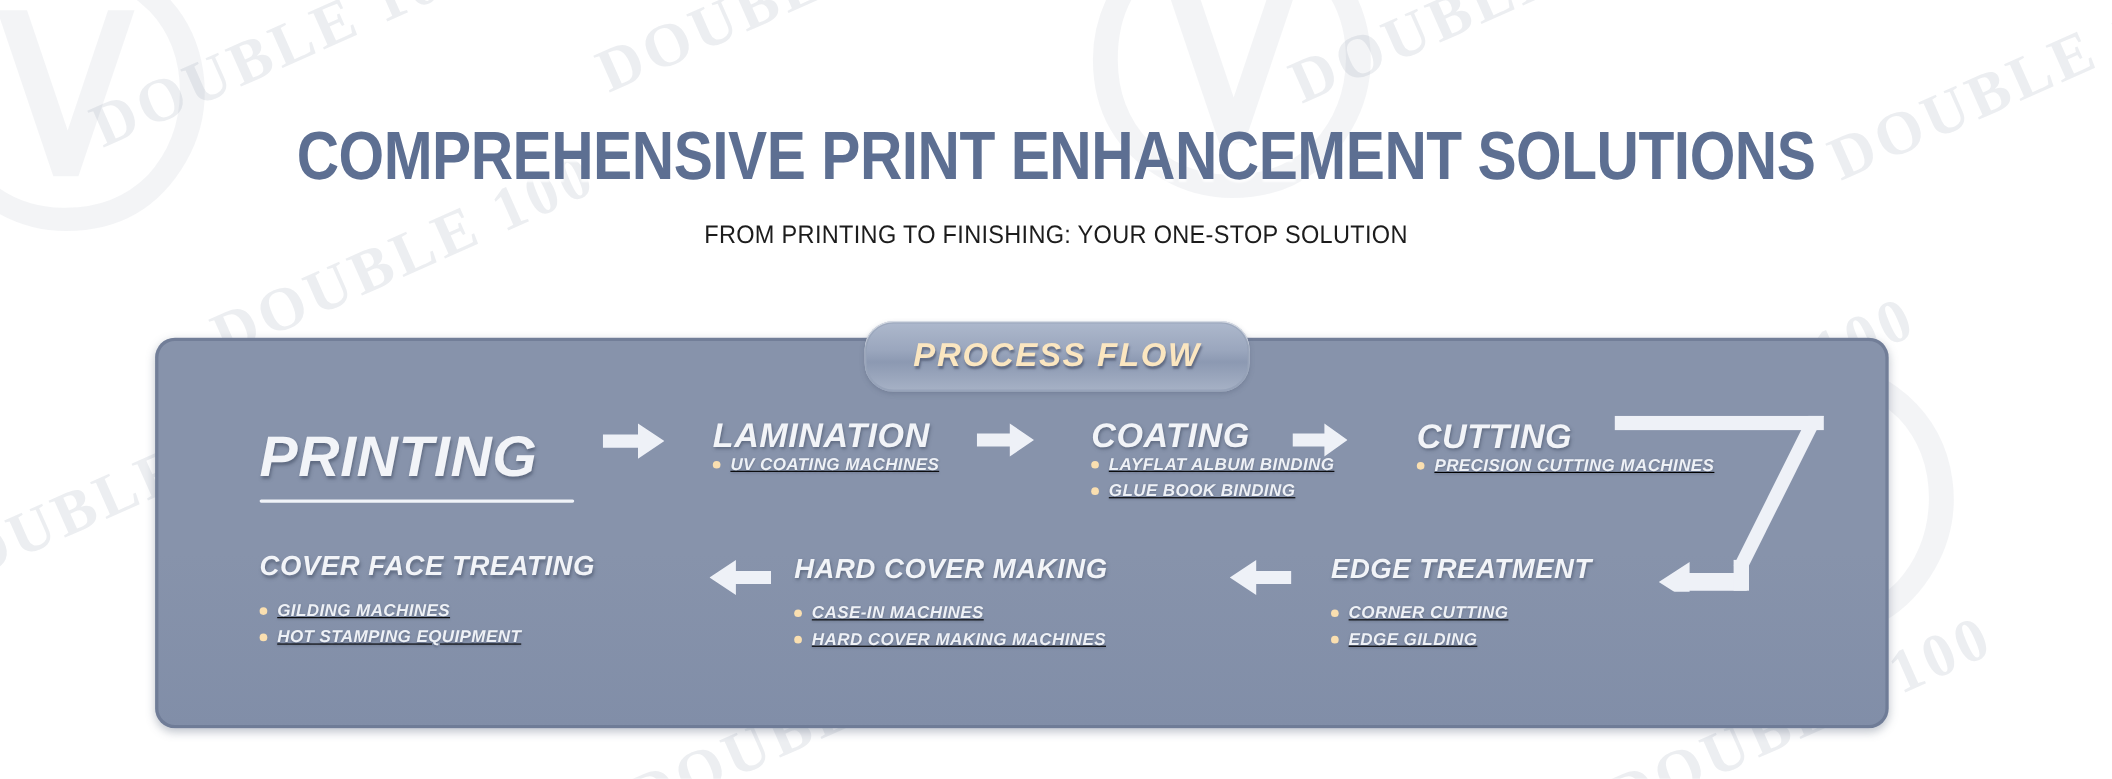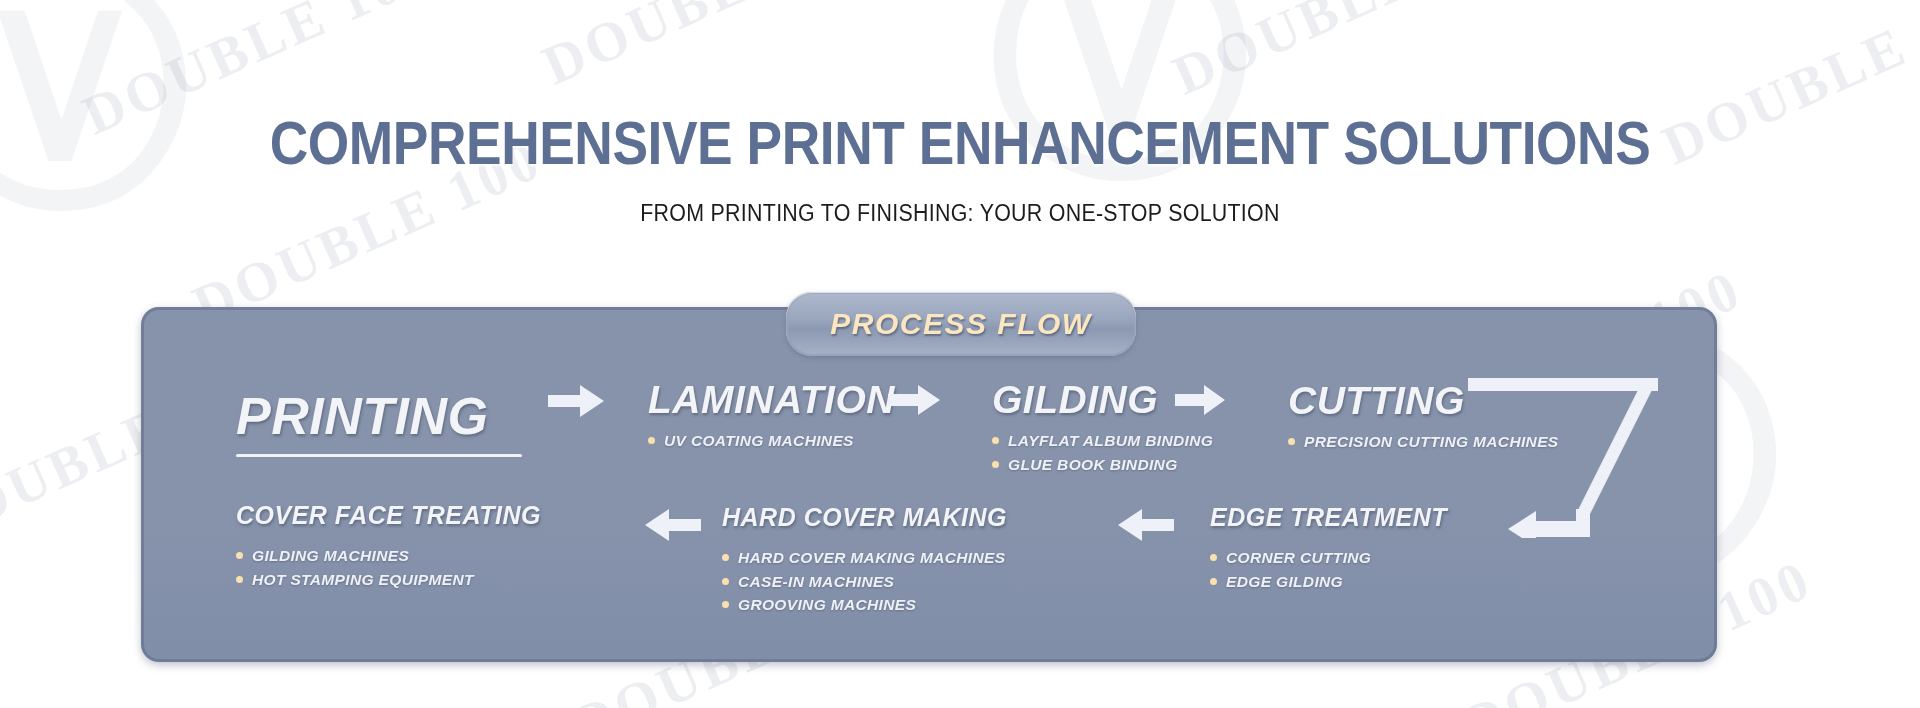--- a/index.html
+++ b/index.html
@@ -126,34 +126,35 @@
   .node-title {
     font-weight: 700;
     font-style: italic;
     color: #f2f4f8;
     letter-spacing: 0.5px;
     text-shadow: 1px 2px 3px rgba(62,72,94,0.55);
     white-space: nowrap;
     line-height: 1;
   }
   .node-title.lg { font-size: 52px; }
-  .node-title.md { font-size: 39px; }
+  .node-title.md { font-size: 31px; }
   .node-title.sm { font-size: 25px; }
 
   .title-rule {
     height: 3px;
     background: #f0f3f8;
     border-radius: 2px;
     margin-top: 12px;
   }
 
   .bullets {
     list-style: none;
-    margin: 10px 0 0 0;
+    margin: 0 0 0 0;
     padding: 0;
+    text-decoration: underline;
   }
   .bullets li {
     display: flex;
     align-items: center;
     font-size: 15.5px;
     font-weight: 700;
     font-style: italic;
     color: #eef1f6;
     letter-spacing: 0.35px;
     line-height: 1.52;
@@ -236,21 +237,21 @@
   </ul>
 </div>
 
 <div class="arrow" style="left:888px; top:384px;">
   <svg width="52" height="32" viewBox="0 0 52 32" aria-hidden="true">
     <path d="M0 10 L30 10 L30 1 L52 16 L30 31 L30 22 L0 22 Z" fill="#eef1f7"></path>
   </svg>
 </div>
 
 <div class="node" style="left:992px; top:380px;">
-  <div class="node-title md">GILDING</div>
+  <div class="node-title md">COATING</div>
   <ul class="bullets">
     <li>
         <span class="dot"></span>
         <span>LAYFLAT ALBUM BINDING</span>
       </li>
     <li>
         <span class="dot"></span>
         <span>GLUE BOOK BINDING</span>
       </li>
   </ul>
@@ -304,29 +305,25 @@
   <svg width="56" height="34" viewBox="0 0 56 34" aria-hidden="true">
     <path d="M56 11 L24 11 L24 1 L0 17 L24 33 L24 23 L56 23 Z" fill="#eef1f7"></path>
   </svg>
 </div>
 
 <div class="node" style="left:722px; top:505px;">
   <div class="node-title sm">HARD COVER MAKING</div>
   <ul class="bullets" style="margin-top:16px;">
     <li>
         <span class="dot"></span>
+        <span>CASE-IN MACHINES</span>
+      </li>
+    <li>
+        <span class="dot"></span>
         <span>HARD COVER MAKING MACHINES</span>
-      </li>
-    <li>
-        <span class="dot"></span>
-        <span>CASE-IN MACHINES</span>
-      </li>
-    <li>
-        <span class="dot"></span>
-        <span>GROOVING MACHINES</span>
       </li>
   </ul>
 </div>
 
 <div class="arrow" style="left:1118px; top:508px;">
   <svg width="56" height="34" viewBox="0 0 56 34" aria-hidden="true">
     <path d="M56 11 L24 11 L24 1 L0 17 L24 33 L24 23 L56 23 Z" fill="#eef1f7"></path>
   </svg>
 </div>
 

